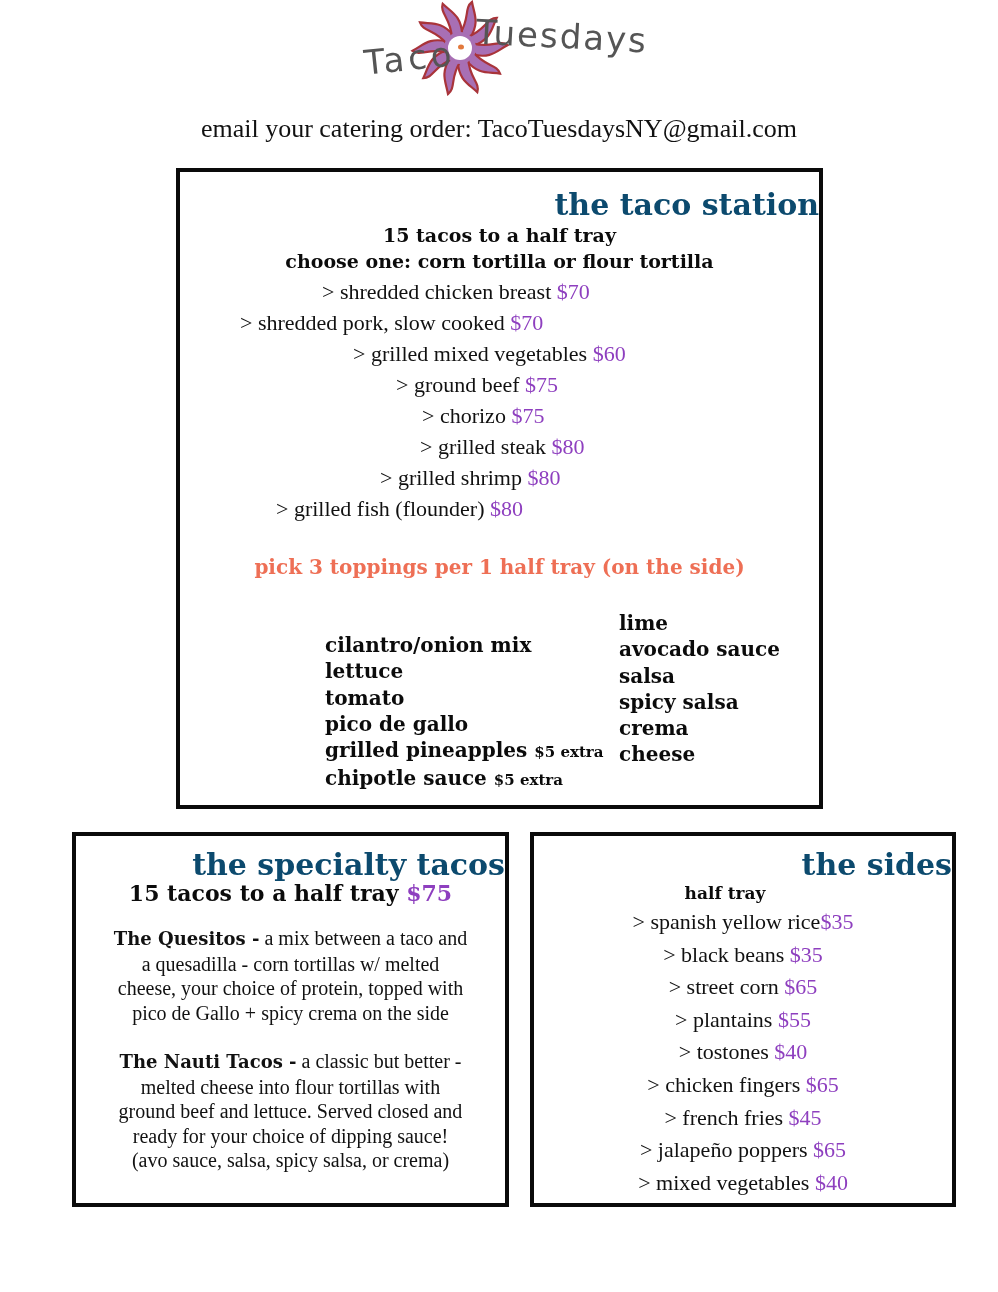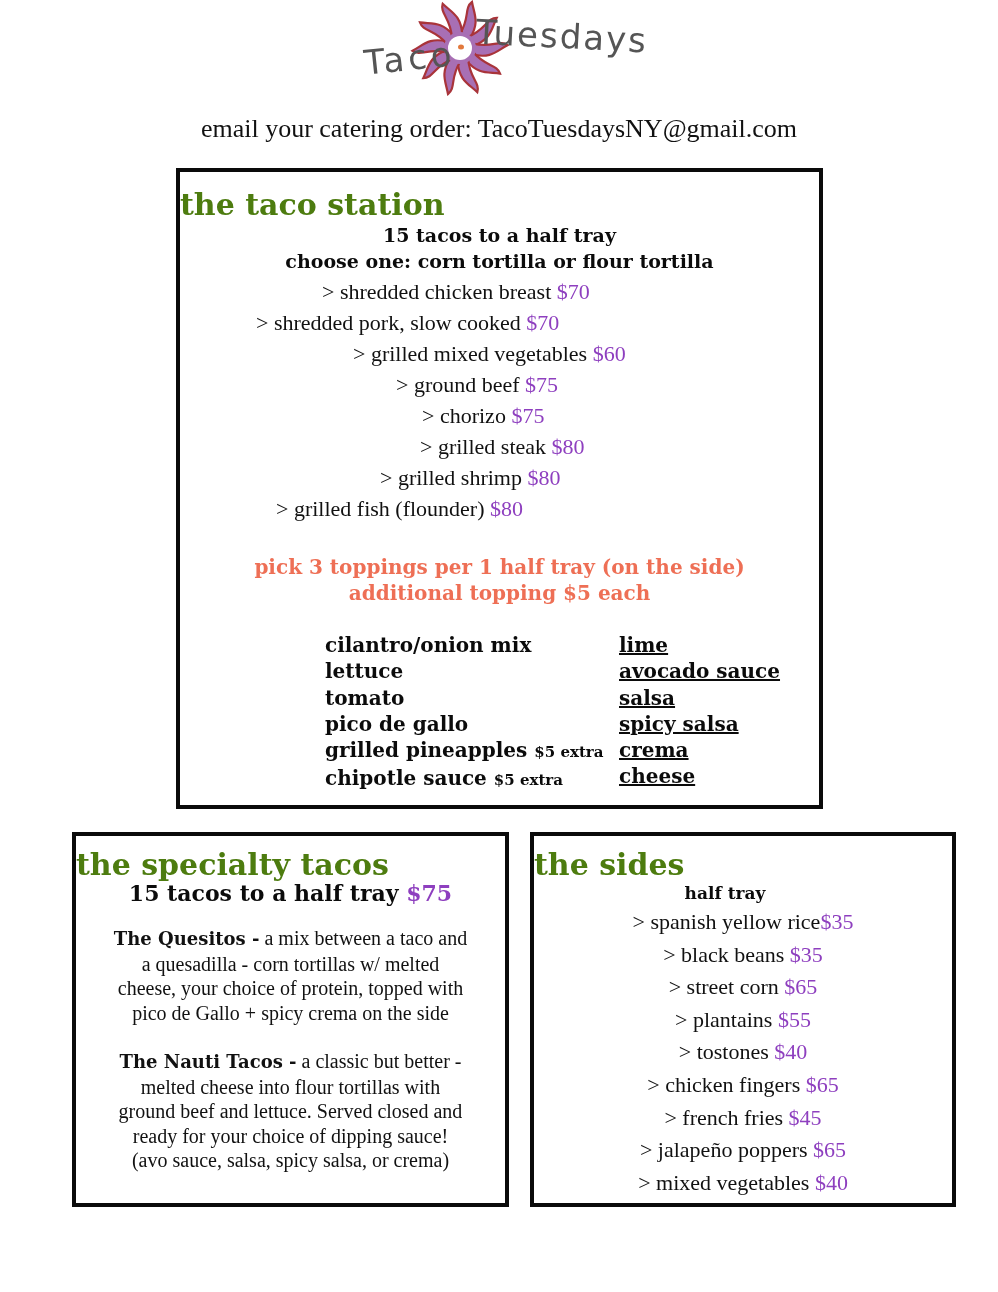--- a/index.html
+++ b/index.html
@@ -3,21 +3,21 @@
 <meta charset="utf-8">
 <style>
   html, body { margin: 0; padding: 0; background: #ffffff; }
   body { width: 998px; height: 1292px; position: relative; overflow: hidden; font-family: "DejaVu Serif", serif; color: #111; }
   .logo { position: absolute; left: 360px; top: 0; width: 300px; height: 100px; }
   .email { position: absolute; left: 0; width: 998px; top: 114px; text-align: center; font-family: "Liberation Serif", serif; font-size: 26px; color: #111; }
   .box { position: absolute; border: 4px solid #0a0a0a; box-sizing: border-box; background: #fff; }
   .station { left: 176px; top: 168px; width: 647px; height: 641px; }
   .specialty { left: 72px; top: 832px; width: 437px; height: 375px; }
   .sides { left: 530px; top: 832px; width: 426px; height: 375px; }
-  .heading { text-align: left; color: #4d7c0f; font-family: "DejaVu Serif", serif; font-weight: bold; font-size: 30px; line-height: 34px; }
+  .heading { text-align: right; color: #0c4a6e; font-family: "DejaVu Serif", serif; font-weight: bold; font-size: 30px; line-height: 34px; }
   .sub { text-align: center; font-weight: bold; font-size: 19px; line-height: 26px; color: #0b0b0b; }
   .item { font-family: "Liberation Serif", serif; font-size: 22px; line-height: 31px; white-space: nowrap; color: #111; }
   .price { color: #8e3fbf; }
   .note { text-align: center; color: #ee6f55; font-weight: bold; font-size: 20px; line-height: 26px; }
   .toppings { position: absolute; font-weight: bold; font-size: 20px; line-height: 26.3px; color: #0b0b0b; white-space: nowrap; margin-left: 32px; }
   .small { font-size: 15px; }
   .desc { text-align: center; font-family: "Liberation Serif", serif; font-size: 20px; line-height: 24.5px; color: #111; }
   .desc b { font-family: "DejaVu Serif", serif; font-size: 18px; }
 </style>
 </head>
@@ -49,44 +49,43 @@
 
 <div class="email">email your catering order: TacoTuesdaysNY@gmail.com</div>
 
 <div class="box station">
   <div class="heading" style="margin-top:16px;">the taco station</div>
   <div class="sub" style="margin-top:0px;">15 tacos to a half tray</div>
   <div class="sub">choose one: corn tortilla or flour tortilla</div>
 
   <div style="position:absolute;top:104px;left:0;width:100%;">
     <div class="item" style="padding-left:142px;"><span>&gt; shredded chicken breast </span><span class="price">$70</span></div>
-    <div class="item" style="padding-left:76px;"><span>&gt; shredded pork, slow cooked </span><span class="price">$70</span></div>
+    <div class="item" style="padding-left:60px;"><span>&gt; shredded pork, slow cooked </span><span class="price">$70</span></div>
     <div class="item" style="padding-left:173px;"><span>&gt; grilled mixed vegetables </span><span class="price">$60</span></div>
     <div class="item" style="padding-left:216px;"><span>&gt; ground beef </span><span class="price">$75</span></div>
     <div class="item" style="padding-left:242px;"><span>&gt; chorizo </span><span class="price">$75</span></div>
     <div class="item" style="padding-left:240px;"><span>&gt; grilled steak </span><span class="price">$80</span></div>
     <div class="item" style="padding-left:200px;"><span>&gt; grilled shrimp </span><span class="price">$80</span></div>
     <div class="item" style="padding-left:96px;"><span>&gt; grilled fish (flounder) </span><span class="price">$80</span></div>
   </div>
 
   <div style="position:absolute;top:382px;left:0;width:100%;">
     <div class="note">pick 3 toppings per 1 half tray (on the side)</div>
-    <div class="note">additional topping $5 each</div>
   </div>
 
   <div class="toppings" style="left:113px;top:460px;">
     <div><span>cilantro/onion mix</span></div>
     <div><span>lettuce</span></div>
     <div><span>tomato</span></div>
     <div><span>pico de gallo</span></div>
     <div><span>grilled pineapples </span><span class="small">$5 extra</span></div>
     <div><span>chipotle sauce </span><span class="small">$5 extra</span></div>
   </div>
 
-  <div class="toppings" style="left:407px;top:460px;text-decoration:underline;">
+  <div class="toppings" style="left:407px;top:438px;">
     <div>lime</div>
     <div>avocado sauce</div>
     <div>salsa</div>
     <div>spicy salsa</div>
     <div>crema</div>
     <div>cheese</div>
   </div>
 </div>
 
 <div class="box specialty">

